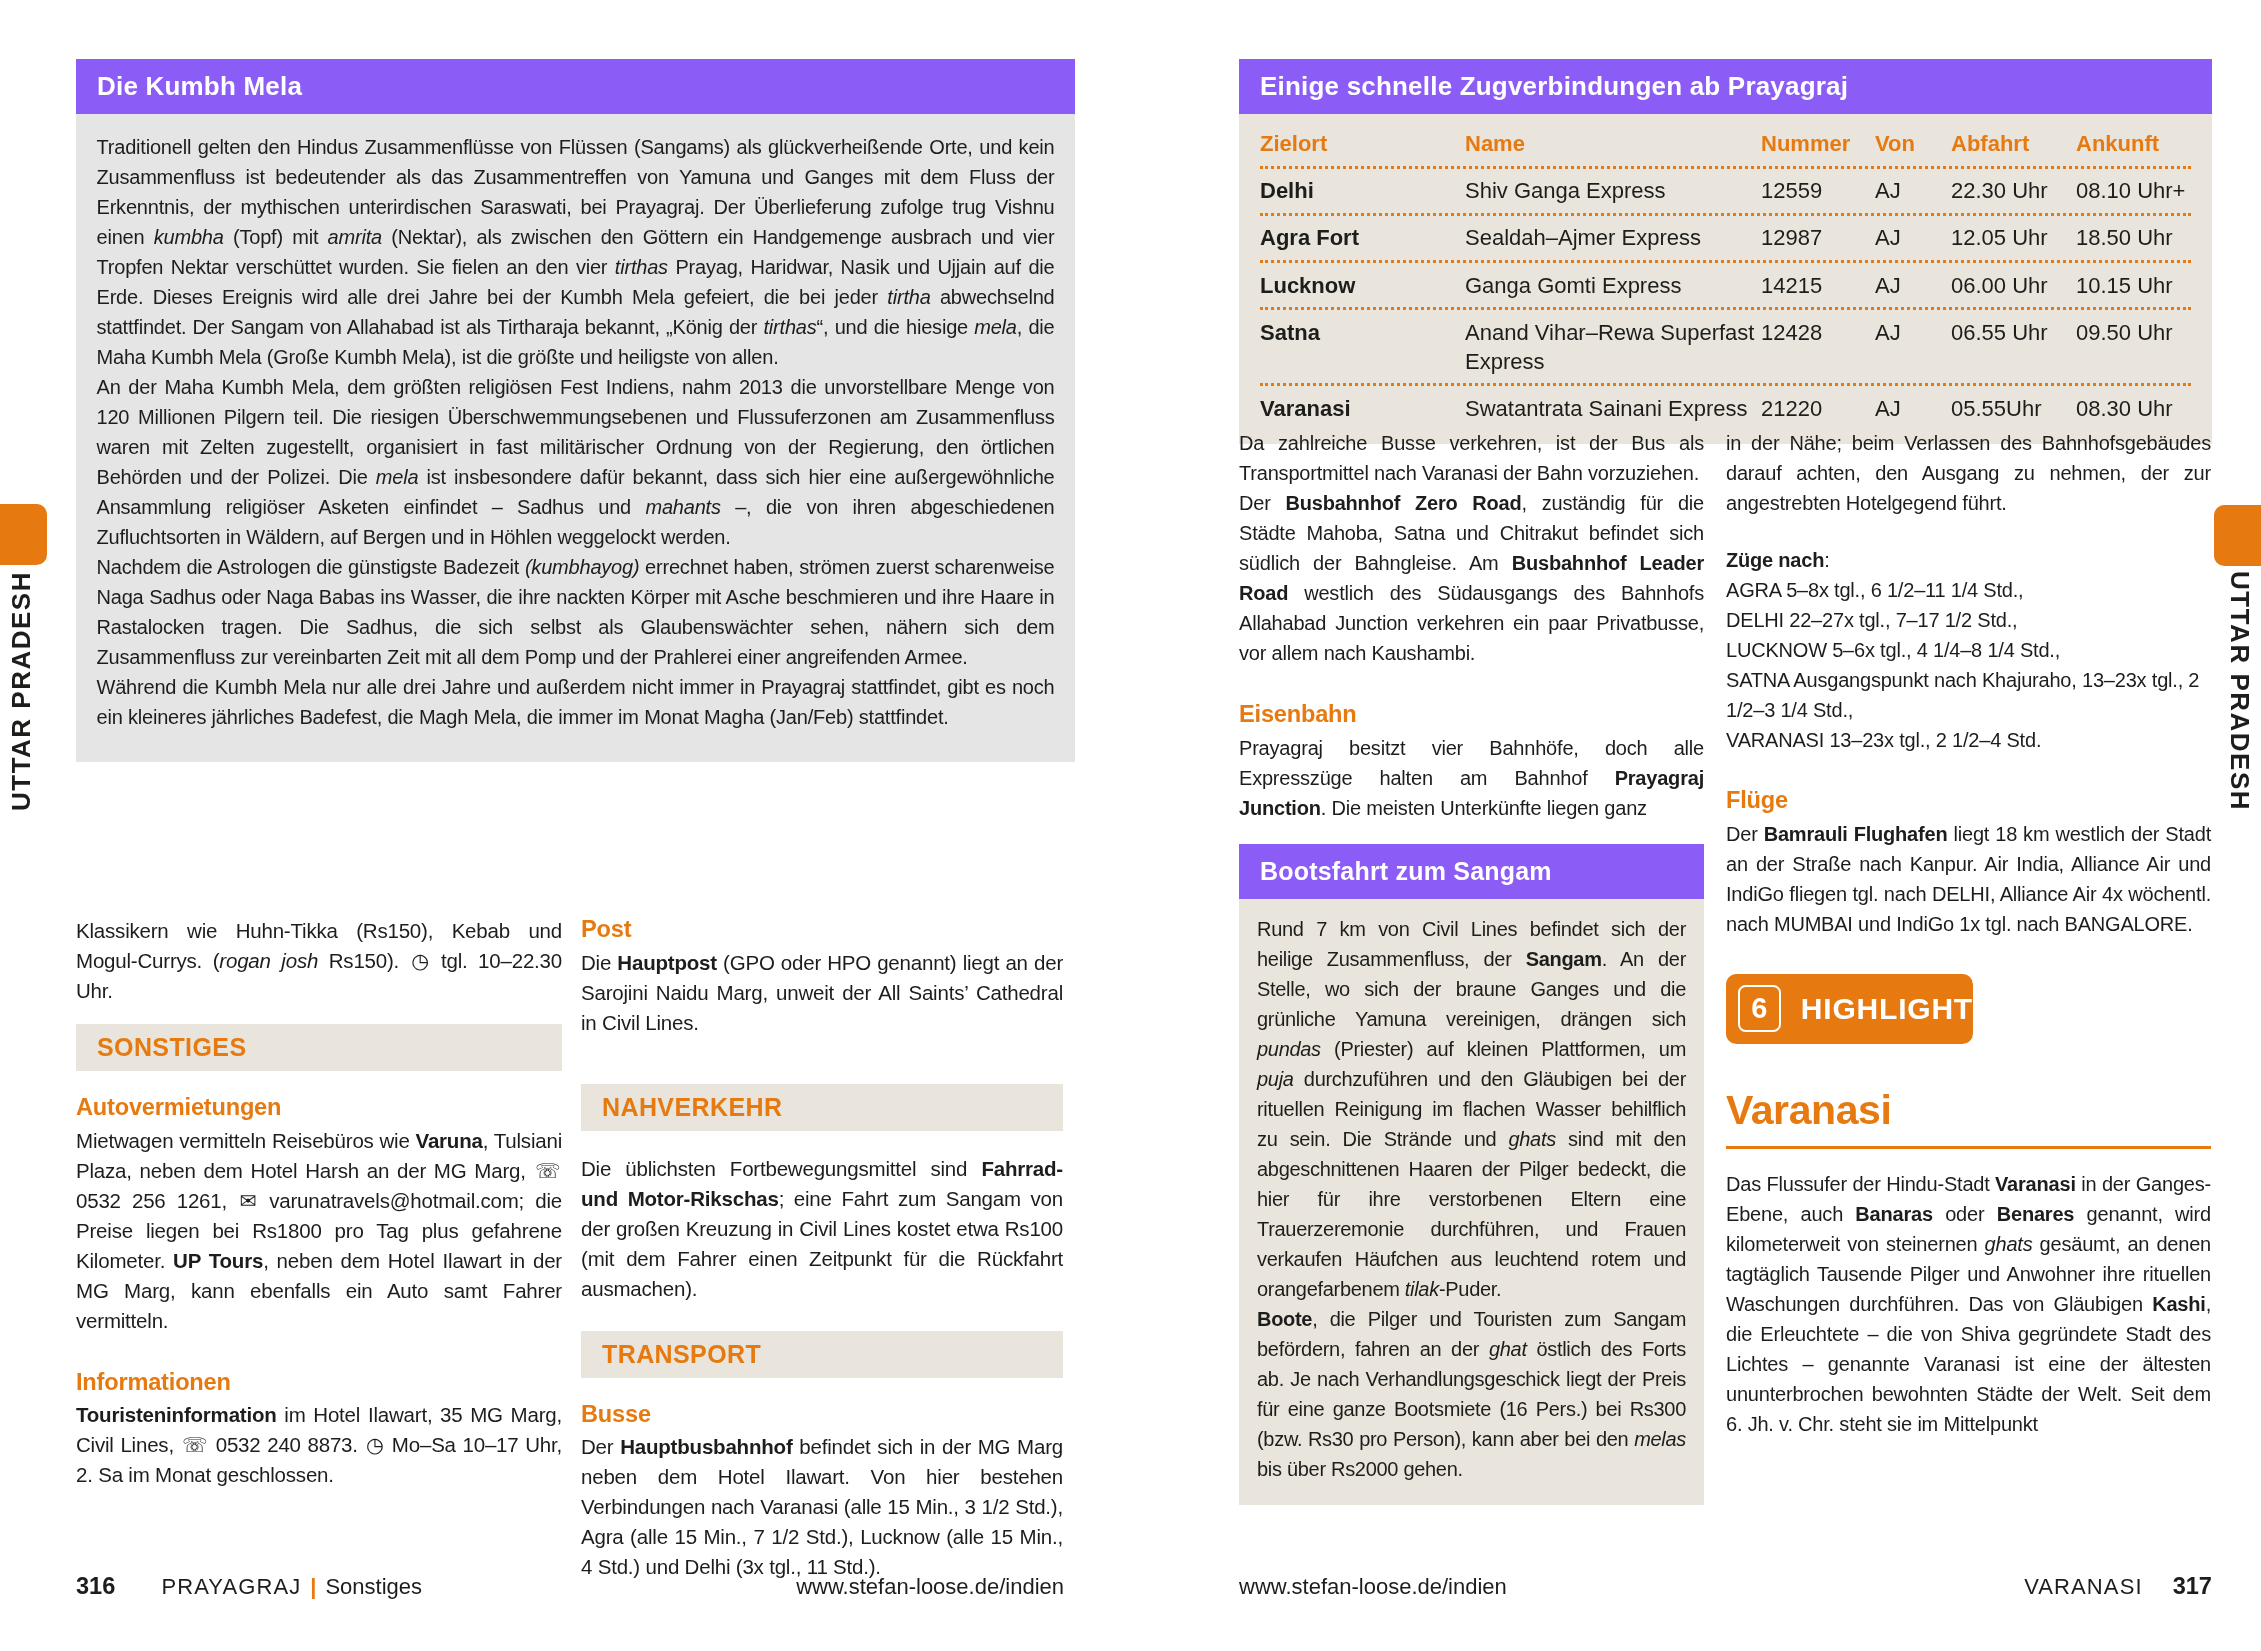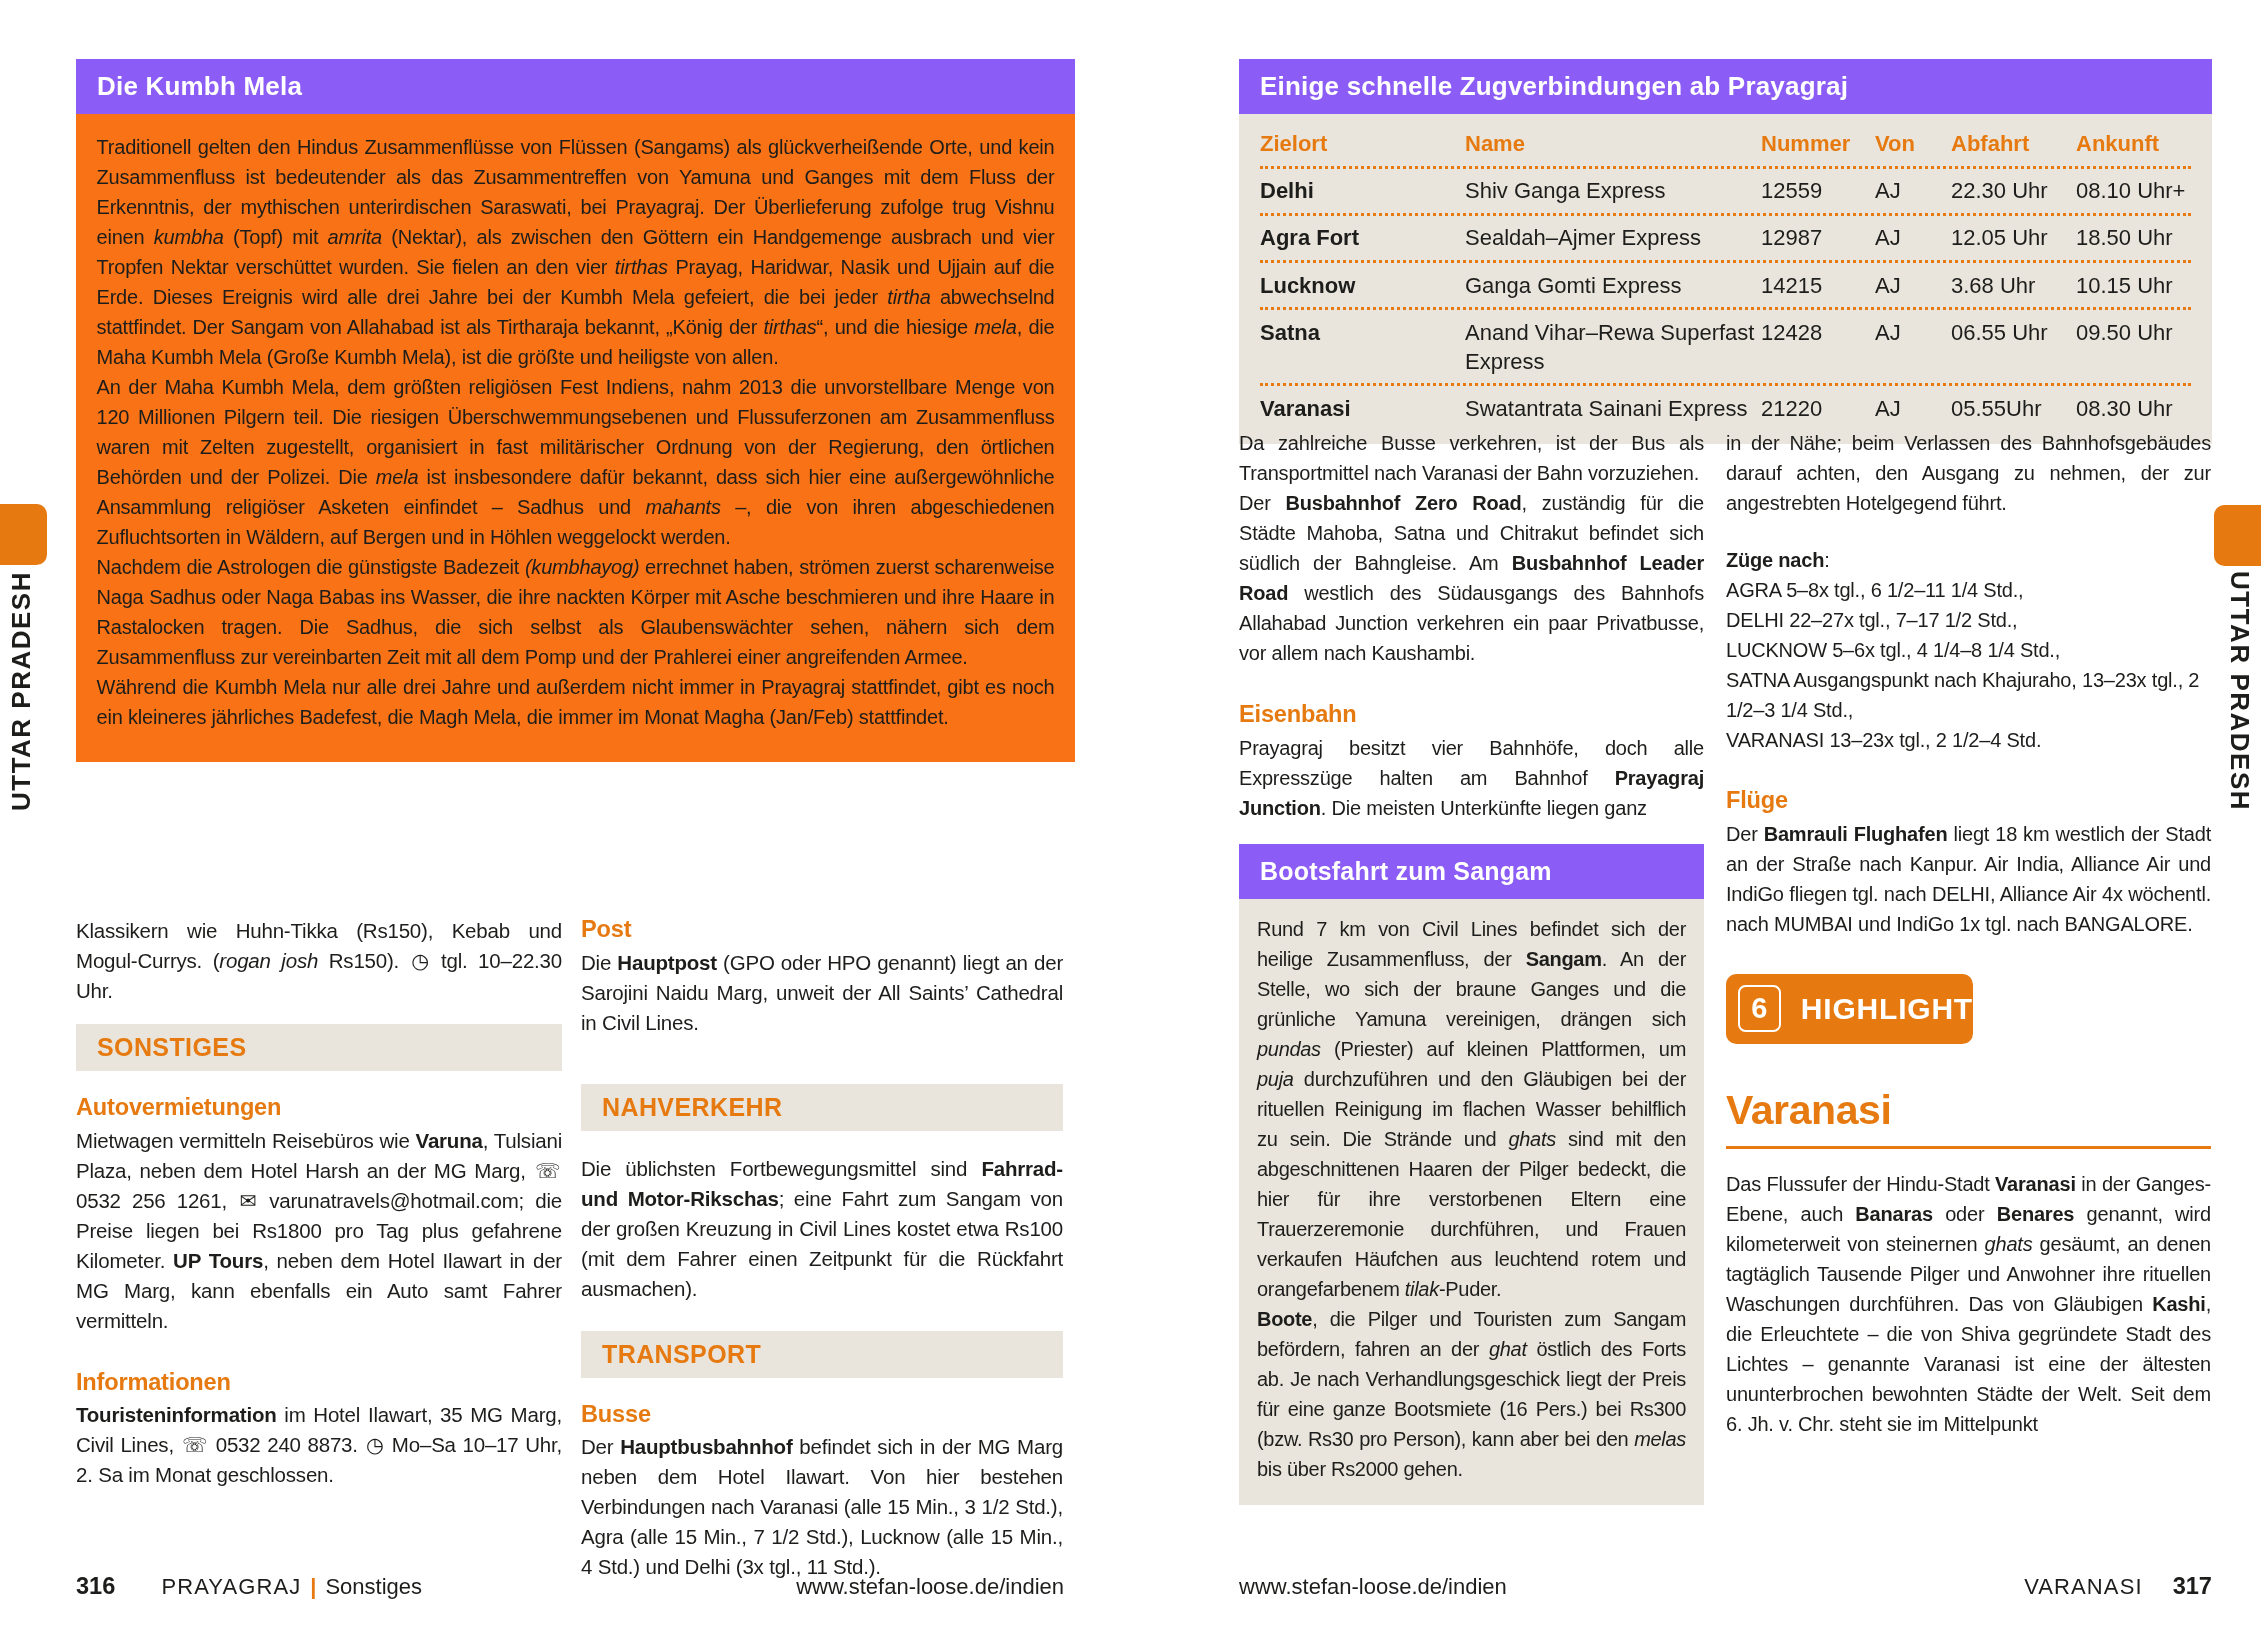--- a/index.html
+++ b/index.html
@@ -15,21 +15,21 @@
   #tab-right{right:0;top:505px;width:47px;height:61px;border-radius:10.6px 0 0 10.6px;}
   .vlabel{position:absolute;font-weight:bold;font-size:26px;letter-spacing:1.5px;color:#1d1d1b;
           writing-mode:vertical-rl;}
   #vlabel-left{left:6px;top:571px;transform:rotate(180deg);}
   #vlabel-right{right:6px;top:571px;}
 
   
   .box-header{background:#8b5cf6;color:#ffffff;font-weight:bold;font-size:26px;height:55px;
               line-height:55px;padding-left:21px;letter-spacing:0.2px;}
   #kumbh-box{position:absolute;left:76px;top:59px;width:999px;}
-  #kumbh-body{background:#f97316;padding:18px 20.5px 30px;}
+  #kumbh-body{background:#e5e5e5;padding:18px 20.5px 30px;}
   #kumbh-body .para{font-size:20px;line-height:30px;letter-spacing:-0.2px;text-align:justify;margin:0;}
 
   
   .flow{position:absolute;}
   .para{font-size:20.5px;line-height:30px;letter-spacing:-0.2px;text-align:justify;margin:0;}
   .section-bar{background:#e9e5dc;color:#e67a10;font-weight:bold;font-size:25px;
                padding:9px 0 9px 21px;margin:18px 0 23px;letter-spacing:0.4px;}
   .subhead{color:#e67a10;font-weight:bold;font-size:23.6px;margin:27px 0 4.6px;letter-spacing:-0.2px;}
   .lines{margin:0;}
   .lines .line{font-size:20.5px;line-height:30px;letter-spacing:-0.2px;text-align:left;}
@@ -149,21 +149,21 @@
           <span class="cell">12987</span>
           <span class="cell">AJ</span>
           <span class="cell">12.05 Uhr</span>
           <span class="cell">18.50 Uhr</span>
         </div>
         <div class="trow">
           <span class="cell dest">Lucknow</span>
           <span class="cell">Ganga Gomti Express</span>
           <span class="cell">14215</span>
           <span class="cell">AJ</span>
-          <span class="cell">3.68 Uhr</span>
+          <span class="cell">06.00 Uhr</span>
           <span class="cell">10.15 Uhr</span>
         </div>
         <div class="trow">
           <span class="cell dest">Satna</span>
           <span class="cell">Anand Vihar–Rewa Superfast Express</span>
           <span class="cell">12428</span>
           <span class="cell">AJ</span>
           <span class="cell">06.55 Uhr</span>
           <span class="cell">09.50 Uhr</span>
         </div>

